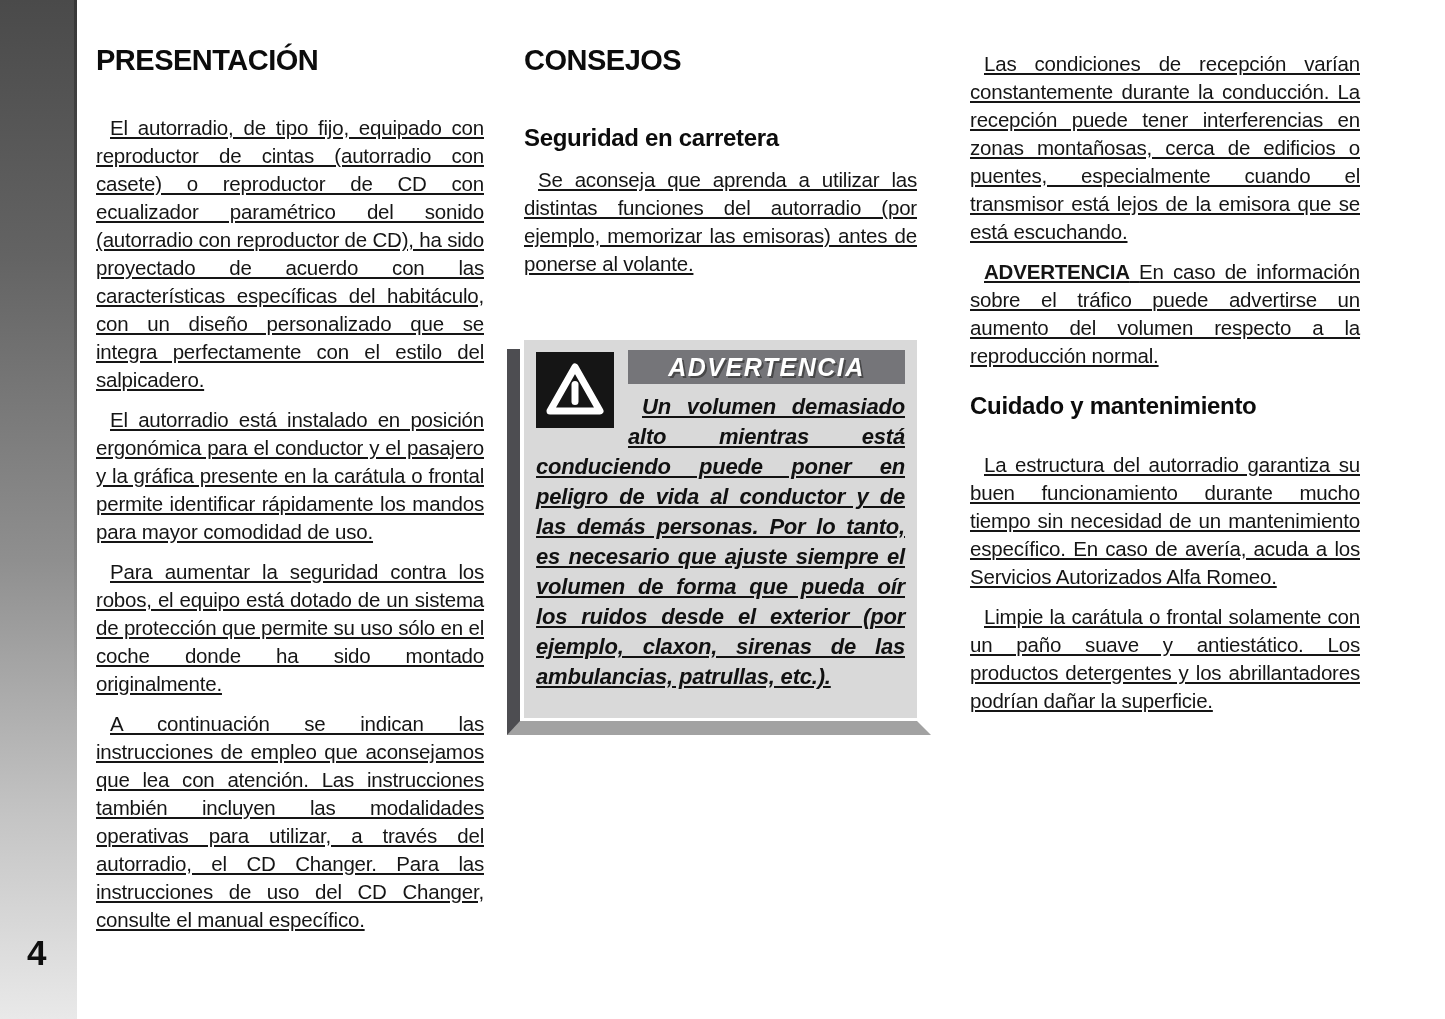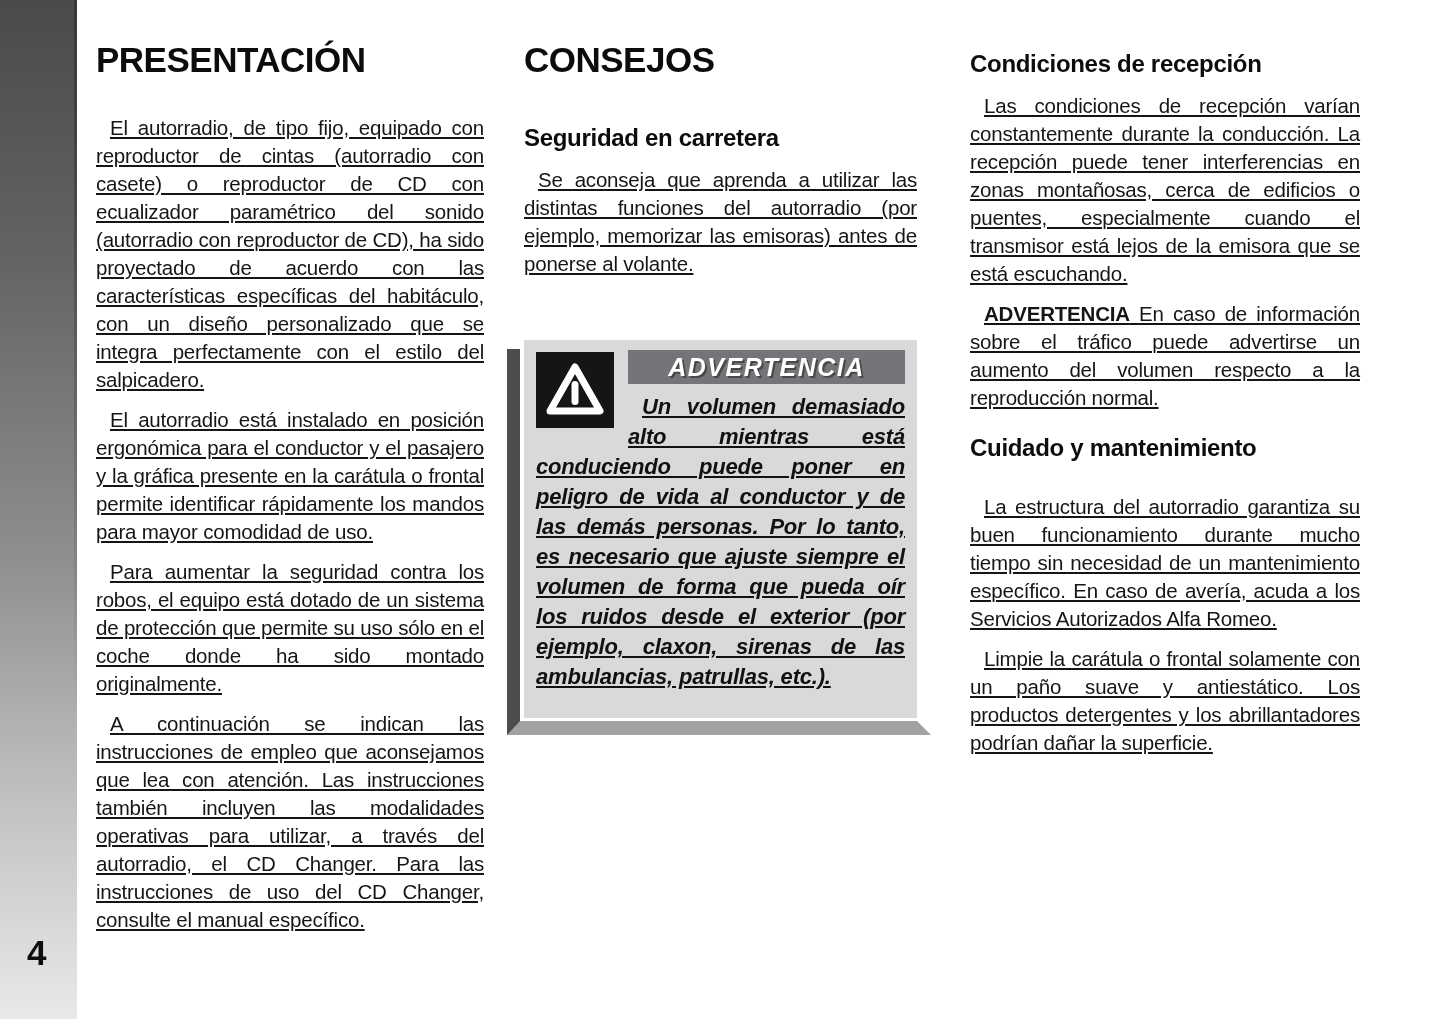--- a/index.html
+++ b/index.html
@@ -21,21 +21,21 @@
   }
 
   
   .col { position:absolute; top:46px; text-align:justify; color:#151515;
          font-size:20.5px; line-height:28px; letter-spacing:-0.2px; }
   .col p { margin:0 0 12px 0; text-indent:14px;text-decoration:underline; }
   .col1 { left:96px;  width:388px; }
   .col2 { left:524px; width:393px; }
   .col3 { left:970px; top:50px; width:390px; }
 
-  h1.sec { font-size:35px; font-weight:bold; color:#0c0c0c; letter-spacing:-0.5px;
+  h1.sec { font-size:29px; font-weight:bold; color:#0c0c0c; letter-spacing:-0.5px;
            margin:0 0 40px 0; text-align:left; }
   .col2 h1.sec { margin-bottom:50px; }
   h2.sub { font-size:24px; font-weight:bold; color:#0c0c0c; margin:0 0 14px 0;
            text-align:left; letter-spacing:-0.3px; }
   .advpara b { font-weight:bold; }
   .advpara { margin-bottom:22px !important; }
   h2.sub.mant { margin:10px 0 31px 0; }
 
   
   .warnbox {
@@ -92,21 +92,20 @@
           <path d="M31 6 L56 50 L6 50 Z" fill="none" stroke="#ffffff" stroke-width="7" stroke-linejoin="round"></path>
           <rect x="27.5" y="20" width="7" height="24" rx="3.5" fill="#ffffff"></rect>
         </svg>
       </div>
       <div class="warn-title">ADVERTENCIA</div>
       <p class="warn-text">Un volumen demasiado alto mientras está conduciendo puede poner en peligro de vida al conductor y de las demás personas. Por lo tanto, es necesario que ajuste siempre el volumen de forma que pueda oír los ruidos desde el exterior (por ejemplo, claxon, sirenas de las ambulancias, patrullas, etc.).</p>
     </div>
   </section>
 
   <section class="col col3">
-    <h2 class="sub">Condiciones de recepción</h2>
     <p>Las condiciones de recepción varían constantemente durante la conducción. La recepción puede tener interferencias en zonas montañosas, cerca de edificios o puentes, especialmente cuando el transmisor está lejos de la emisora que se está escuchando.</p>
     <p class="advpara"><b>ADVERTENCIA</b> <span>En caso de información sobre el tráfico puede advertirse un aumento del volumen respecto a la reproducción normal.</span></p>
     <h2 class="sub mant">Cuidado y mantenimiento</h2>
     <p>La estructura del autorradio garantiza su buen funcionamiento durante mucho tiempo sin necesidad de un mantenimiento específico. En caso de avería, acuda a los Servicios Autorizados Alfa Romeo.</p>
     <p>Limpie la carátula o frontal solamente con un paño suave y antiestático. Los productos detergentes y los abrillantadores podrían dañar la superficie.</p>
   </section>
 
 </div>
 
 </body></html>

